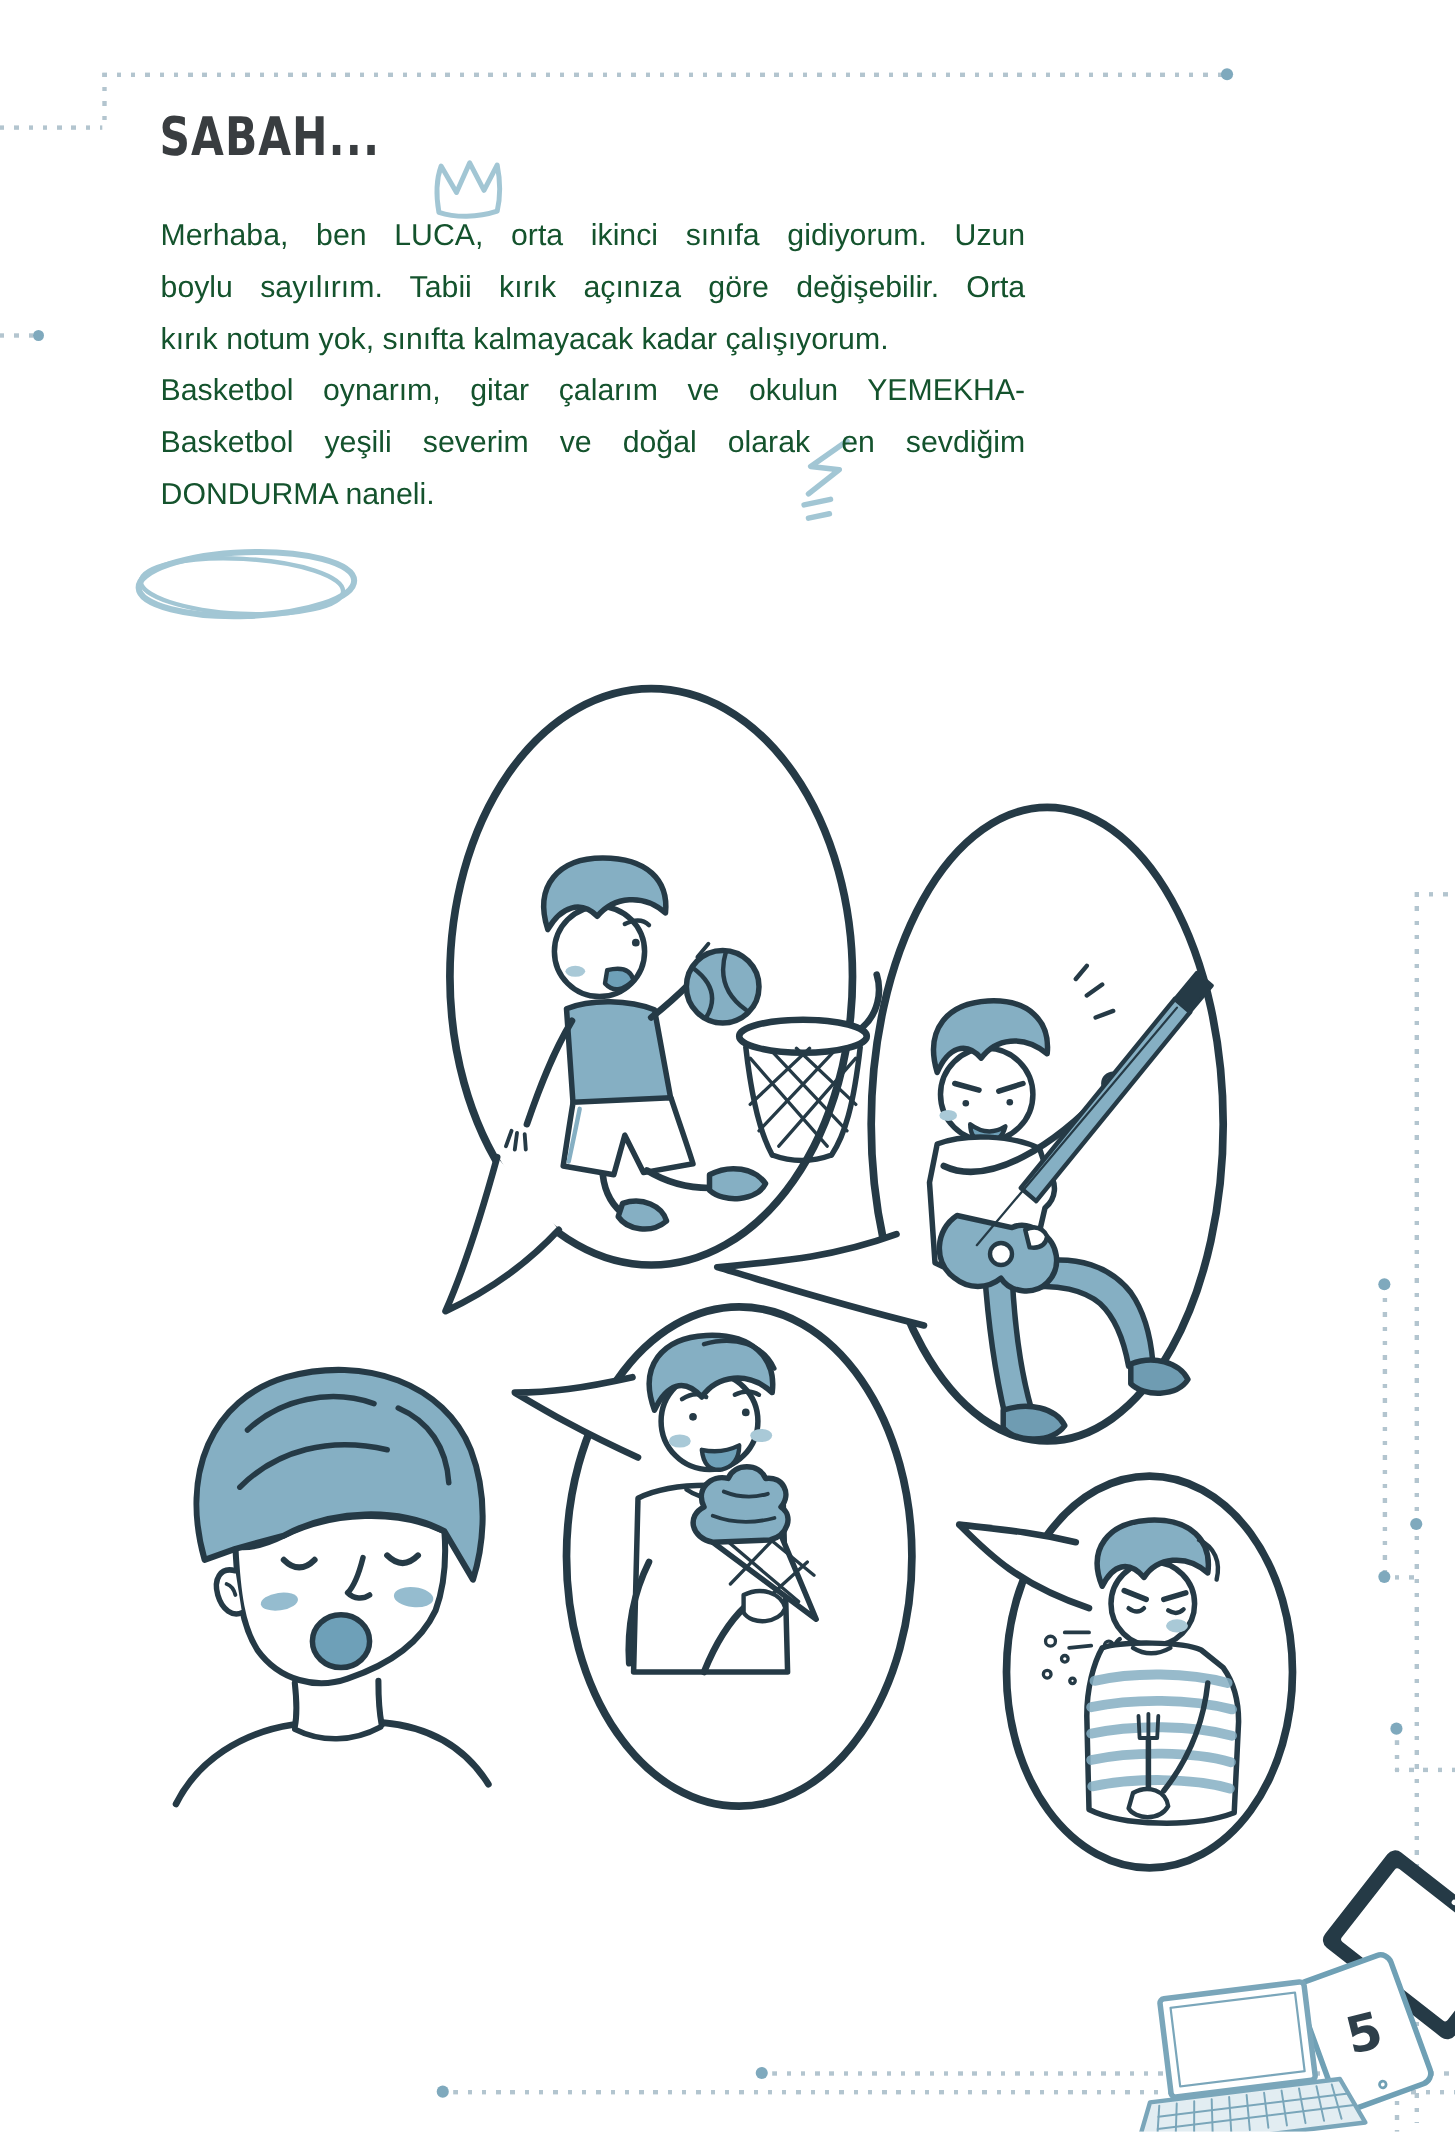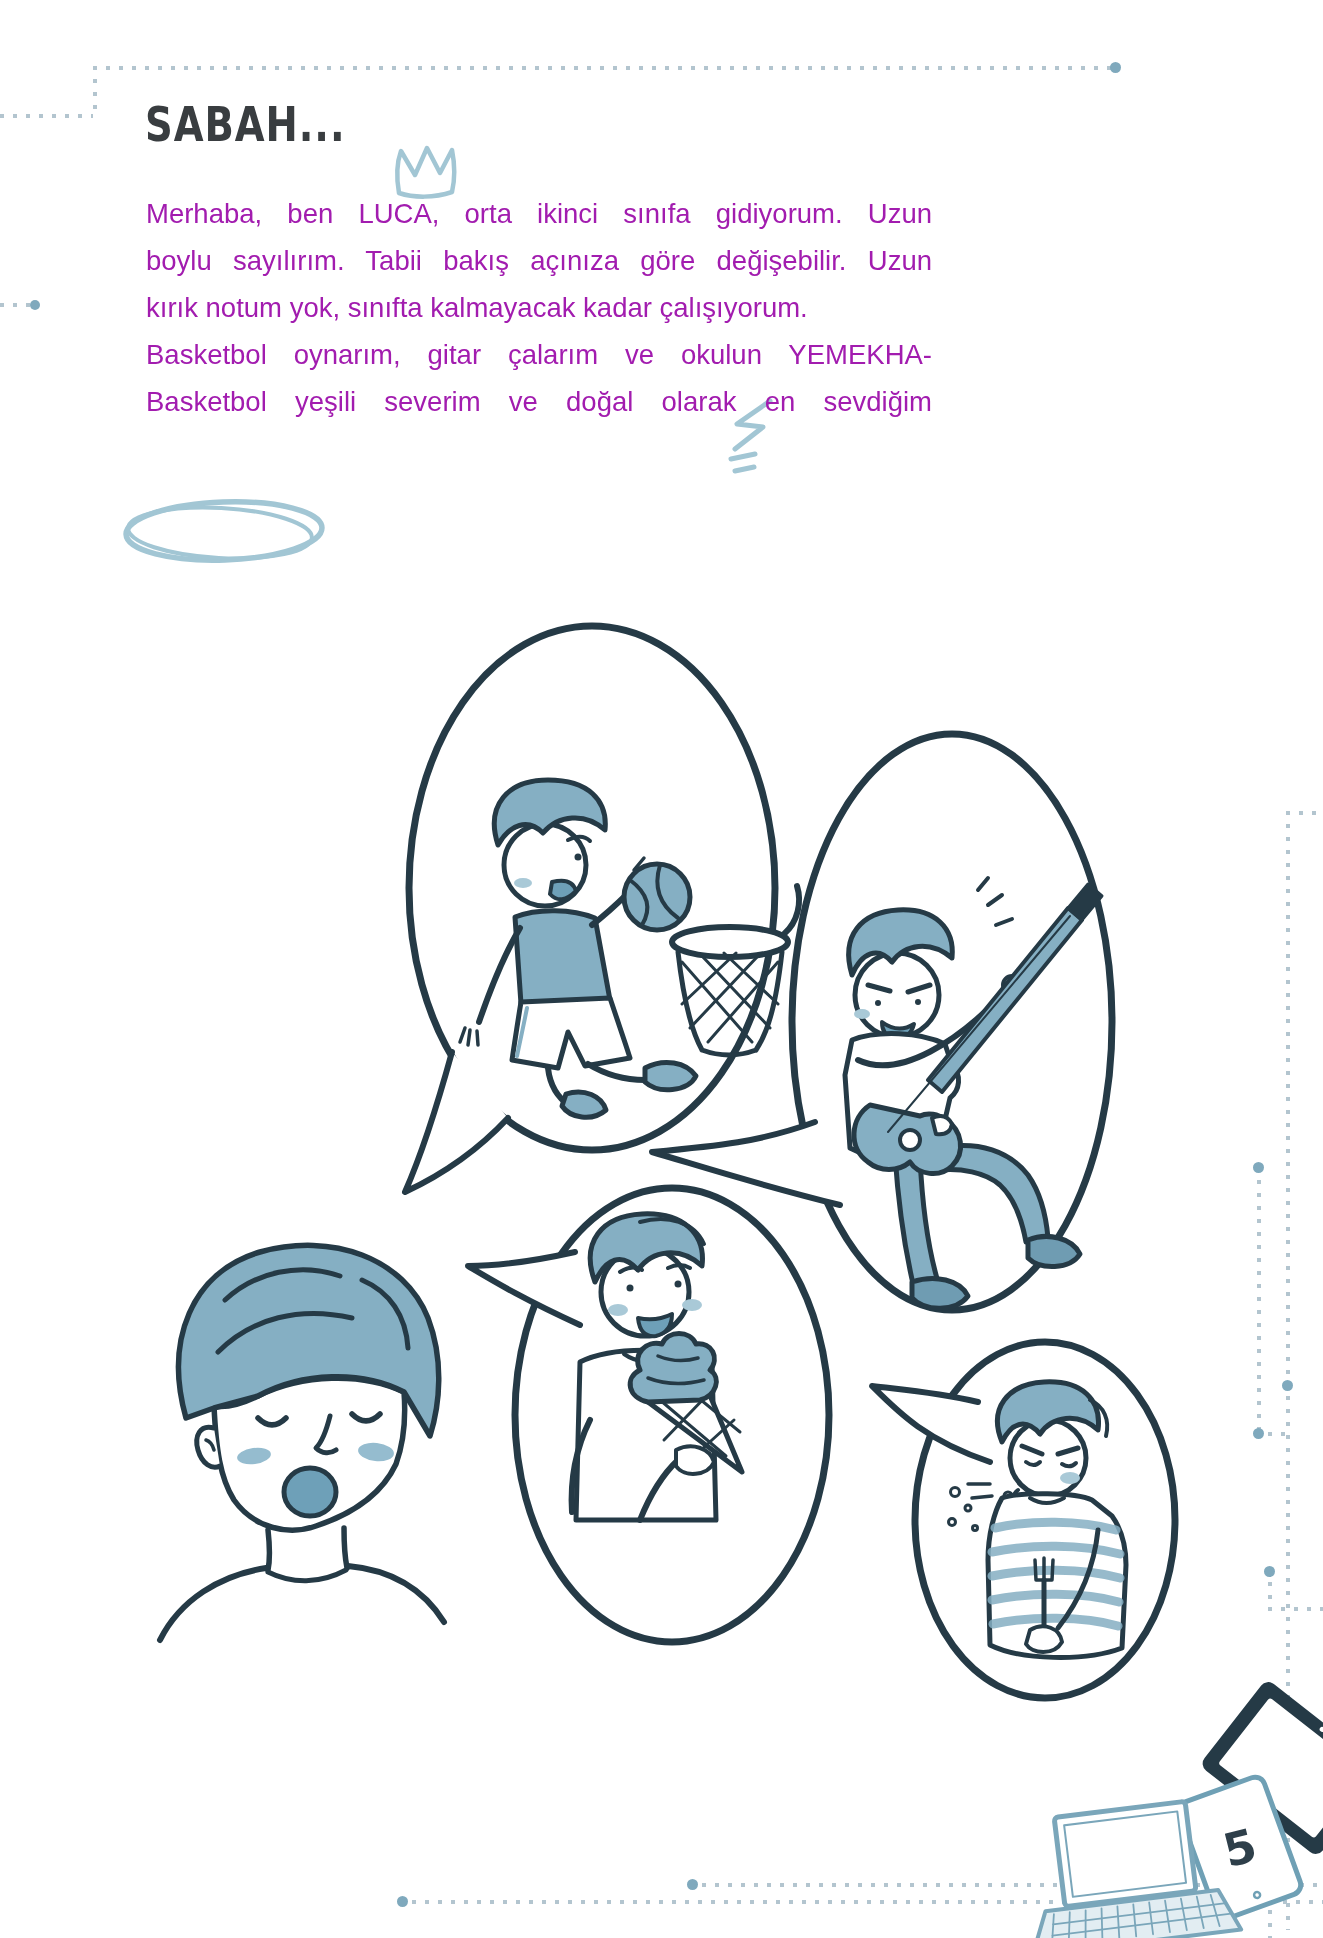--- a/index.html
+++ b/index.html
@@ -11,21 +11,21 @@
   .dot-v{position:absolute;width:4px;
          background:repeating-linear-gradient(180deg,#b3c5cf 0 4px,transparent 4px 13px);}
   .dot-accent{position:absolute;width:11px;height:11px;border-radius:50%;background:#7fa9bd;}
   
   #title{position:absolute;left:145px;top:96px;
          font-family:"DejaVu Sans",sans-serif;font-weight:800;
          font-size:41px;color:#393d40;letter-spacing:1px;
          transform:scale(.94,1.18);transform-origin:left top;}
   
   #para{position:absolute;left:146px;top:190px;width:786px;
-        font-size:27.5px;color:#a21caf;line-height:47px;}
+        font-size:27.5px;color:#14532d;line-height:47px;}
   #para .line{text-align:justify;text-align-last:justify;height:47px;white-space:nowrap;}
   #para .line.no-just{text-align:left;text-align-last:left;}
   svg{position:absolute;left:0;top:0;pointer-events:none;}
   svg text{font-family:"DejaVu Sans",sans-serif;}
 </style>
 </head>
 <body>
 
 <div class="dot-h" style="left:93px;top:66px;width:1020px;"></div>
 <div class="dot-v" style="left:93px;top:66px;height:52px;"></div>
@@ -234,17 +234,18 @@
         <path d="M -72 54 L 102 54 M -74 65 L 106 65"></path>
       </g>
     </g>
   </g>
 </svg>
 
 <h1 id="title" style="margin:0;">SABAH...</h1>
 
 <div id="para">
   <div class="line">Merhaba, ben LUCA, orta ikinci sınıfa gidiyorum. Uzun</div>
-  <div class="line">boylu sayılırım. Tabii bakış açınıza göre değişebilir. Uzun</div>
+  <div class="line">boylu sayılırım. Tabii kırık açınıza göre değişebilir. Orta</div>
   <div class="line no-just">kırık notum yok, sınıfta kalmayacak kadar çalışıyorum.</div>
   <div class="line">Basketbol oynarım, gitar çalarım ve okulun YEMEKHA-</div>
   <div class="line">Basketbol yeşili severim ve doğal olarak en sevdiğim</div>
+  <div class="line no-just">DONDURMA naneli.</div>
 </div>
 
 </body></html>

